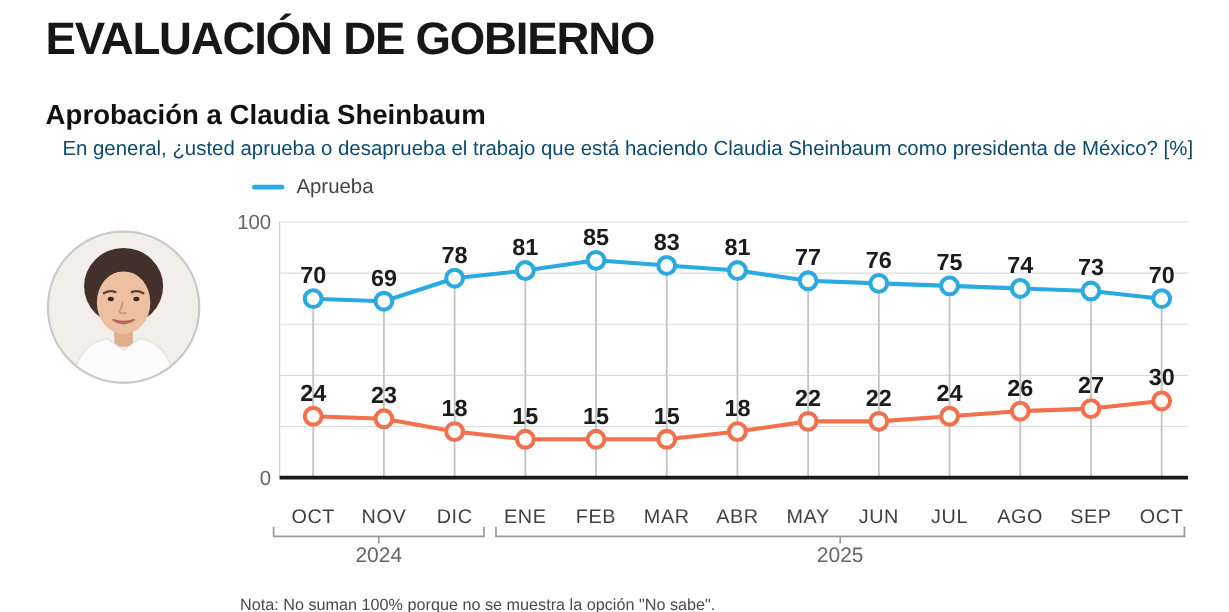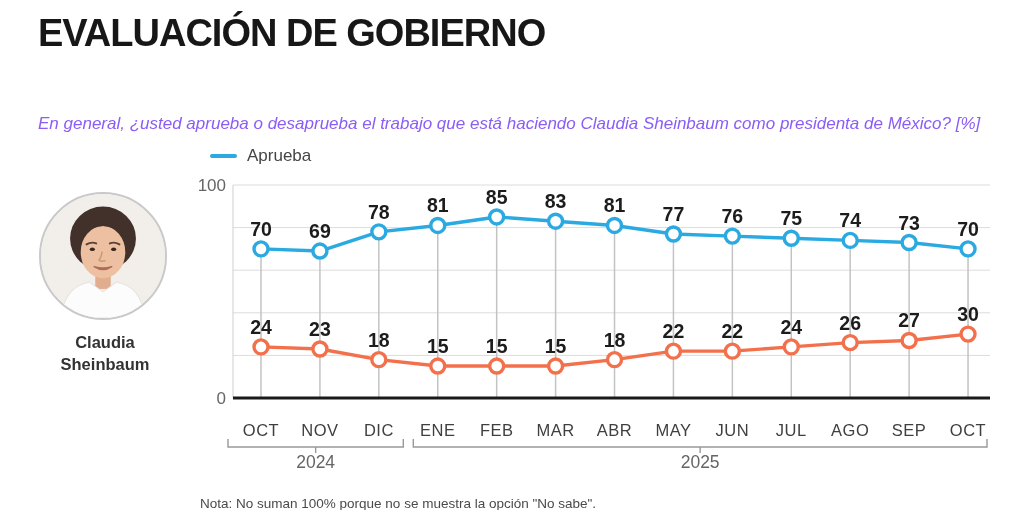--- a/index.html
+++ b/index.html
@@ -9,22 +9,22 @@
   }
   .title{
     position:absolute;left:38px;top:12px;margin:0;
     font-size:38px;font-weight:800;letter-spacing:-1px;color:#171717;white-space:nowrap;
   }
   .subtitle{
     position:absolute;left:38px;top:82px;margin:0;
     font-size:23px;font-weight:700;color:#111;white-space:nowrap;
   }
   .question{
-    position:absolute;left:38px;top:114px;margin:0;
-    font-size:17px;font-weight:400;color:#8b5cf6;white-space:nowrap;font-style:italic;
+    position:absolute;left:52px;top:114px;margin:0;
+    font-size:17px;font-weight:400;color:#0c4a6e;white-space:nowrap;
   }
   .legend{
     position:absolute;left:210px;top:146px;display:flex;align-items:center;
   }
   .legend-item{display:flex;align-items:center;gap:10px;}
   .swatch{display:inline-block;width:27px;height:4px;border-radius:2px;background:#999;}
   .legend-label{font-size:17px;color:#454545;}
   .photo{
     position:absolute;left:39px;top:192px;width:128px;height:128px;border-radius:50%;
     border:2px solid #c9c9c9;overflow:hidden;background:#f3efec;box-sizing:border-box;
@@ -39,20 +39,21 @@
     position:absolute;left:200px;top:496px;margin:0;
     font-size:13.5px;color:#4a4a4a;white-space:nowrap;
   }
 </style>
 </head>
 <body>
 
 <div class="stage">
 
   <h1 class="title">EVALUACIÓN DE GOBIERNO</h1>
+  <h2 class="subtitle">Aprobación a Claudia Sheinbaum</h2>
   <p class="question">En general, ¿usted aprueba o desaprueba el trabajo que está haciendo Claudia Sheinbaum como presidenta de México?  [%]</p>
 
   <div class="legend">
     <div class="legend-item">
       <span class="swatch" style="background: rgb(43, 169, 225);"></span>
       <span class="legend-label">Aprueba</span>
     </div>
   </div>
 
   <div class="photo">
@@ -64,22 +65,20 @@
       <ellipse cx="64" cy="60" rx="23" ry="27" fill="#edc0a1"></ellipse>
       <path d="M41 52 Q45 26 64 25 Q83 26 87 52 Q83 34 64 33 Q45 34 41 52 Z" fill="#42302a"></path>
       <path d="M47 52 Q52 49 57 51" stroke="#5a4336" stroke-width="2" fill="none" stroke-linecap="round"></path>
       <path d="M71 51 Q76 49 81 52" stroke="#5a4336" stroke-width="2" fill="none" stroke-linecap="round"></path>
       <ellipse cx="53" cy="57" rx="2.6" ry="1.9" fill="#37271f"></ellipse>
       <ellipse cx="75" cy="57" rx="2.6" ry="1.9" fill="#37271f"></ellipse>
       <path d="M63 60 Q62 66 60 68 Q62 70 66 69" stroke="#cf9877" stroke-width="1.6" fill="none" stroke-linecap="round"></path>
       <path d="M55 75 Q64 81 73 75 Q64 78 55 75 Z" fill="#fff" stroke="#b06a55" stroke-width="1.6" stroke-linejoin="round"></path>
     </svg>
   </div>
-  <div class="portrait-caption">Claudia
-Sheinbaum</div>
 
   <svg class="chart-svg" id="chart" viewBox="0 0 1024 510">
       <line x1="233" y1="355.4" x2="990" y2="355.4" stroke="#dcdcdc" stroke-width="1"></line>
       <line x1="233" y1="312.8" x2="990" y2="312.8" stroke="#dcdcdc" stroke-width="1"></line>
       <line x1="233" y1="270.2" x2="990" y2="270.2" stroke="#dcdcdc" stroke-width="1"></line>
       <line x1="233" y1="227.6" x2="990" y2="227.6" stroke="#dcdcdc" stroke-width="1"></line>
       <line x1="233" y1="185" x2="990" y2="185" stroke="#dcdcdc" stroke-width="1"></line>
       <line x1="233" y1="185" x2="233" y2="398" stroke="#cfcfcf" stroke-width="1"></line>
       <line x1="261" y1="248.9" x2="261" y2="398" stroke="#c3c3c3" stroke-width="1.5"></line>
       <line x1="319.92" y1="251.03" x2="319.92" y2="398" stroke="#c3c3c3" stroke-width="1.5"></line>

